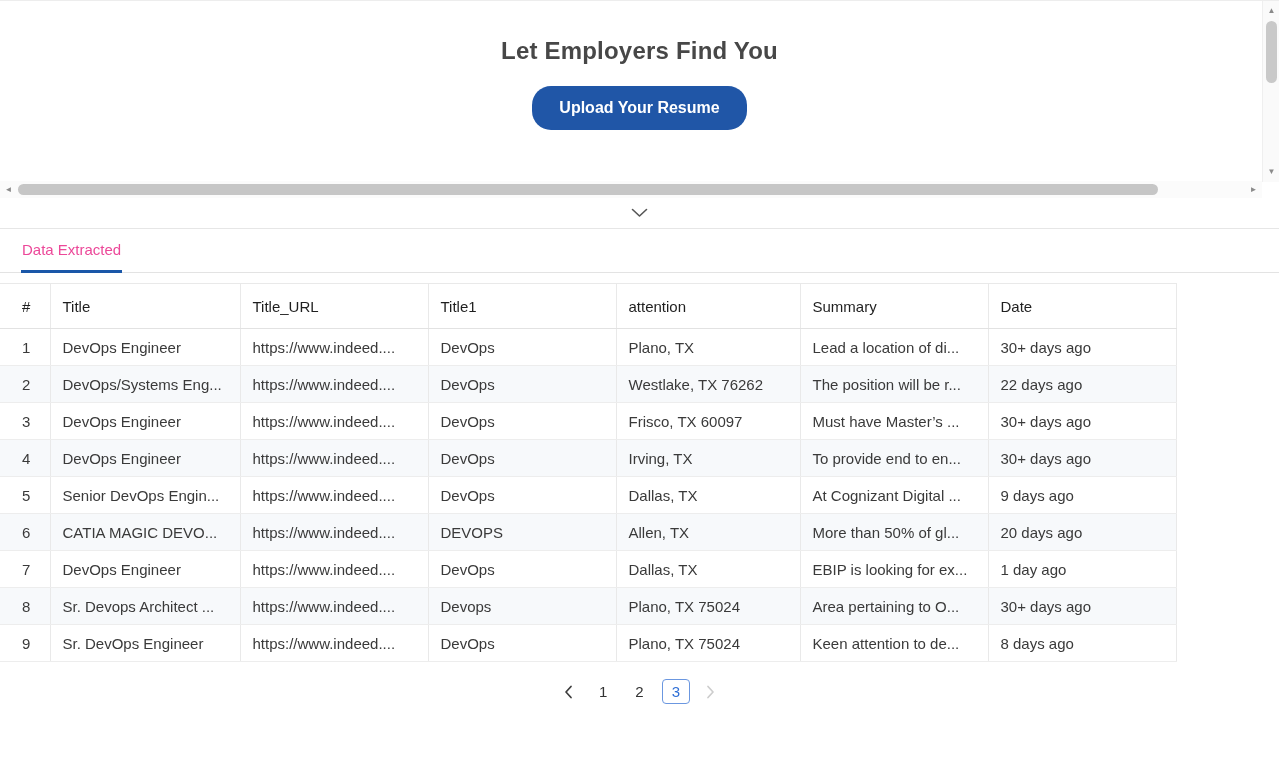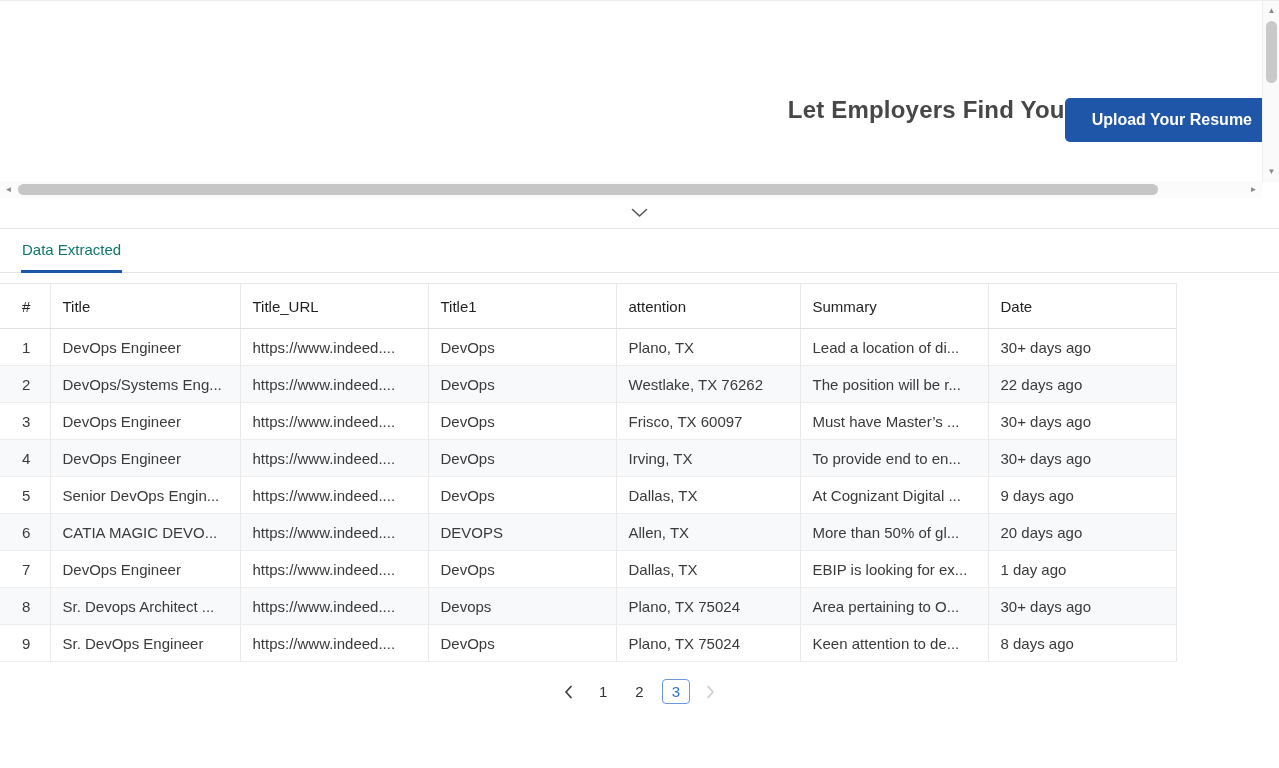--- a/index.html
+++ b/index.html
@@ -1,24 +1,24 @@
 <!DOCTYPE html>
 <html style="--button-blue: #2056a7; --tab-accent: #1a57a8; --active-page: #2f6fd6;"><head>
 <meta charset="utf-8">
 <style>
   * { margin:0; padding:0; box-sizing:border-box; }
   html,body { width:1279px; height:768px; background:#fff; overflow:hidden;
               font-family:"Liberation Sans", sans-serif; }
 
   
   .preview-pane { position:relative; height:198px; border-top:1px solid #ededed; background:#fff; }
-  .preview-content { height:181px; display:flex; flex-direction:row; align-items:center; padding-top:36px;justify-content:flex-end; }
+  .preview-content { height:181px; display:flex; flex-direction:column; align-items:center; padding-top:36px; }
   .preview-heading { font-size:24px; font-weight:600; color:#474747; letter-spacing:.2px; }
   .upload-btn { margin-top:21px; background:var(--button-blue,#2056a7); color:#fff; font-weight:700;
-                font-size:16px; border:none; border-radius:5px; padding:13px 27px;
+                font-size:16px; border:none; border-radius:19px; padding:13px 27px;
                 font-family:inherit; cursor:pointer; }
 
   
   .v-scrollbar { position:absolute; top:0; right:0; width:17px; height:181px;
                  background:#fafafa; border-left:1px solid #efefef; }
   .v-scrollbar .sb-arrow { position:absolute; left:0; width:17px; height:16px; text-align:center;
                            color:#8a8a8a; font-size:8px; line-height:16px; cursor:pointer; }
   .v-scrollbar .up { top:2px; }
   .v-scrollbar .down { bottom:2px; }
   .v-thumb { position:absolute; left:3px; top:20px; width:11px; height:62px;
@@ -33,21 +33,21 @@
   .h-thumb { position:absolute; top:3px; left:18px; width:1140px; height:11px;
              background:#c6c6c6; border-radius:6px; cursor:pointer; }
 
   
   .collapse-row { height:30px; display:flex; align-items:center; justify-content:center; }
   .collapse-btn { background:none; border:none; cursor:pointer; padding:4px 10px; line-height:0; }
 
   
   .panel { border-top:1px solid #e6e6e6; }
   .tab-bar { height:44px; border-bottom:1px solid #e3e3e3; display:flex; align-items:stretch; padding-left:21px; }
-  .tab { display:flex; align-items:center; padding:0 1px; font-size:15px; color:#0f766e;
+  .tab { display:flex; align-items:center; padding:0 1px; font-size:15px; color:#ec4899;
          border-bottom:3px solid var(--tab-accent,#1a57a8); margin-bottom:-1px; cursor:pointer; }
 
   
   .table-wrap { padding-top:10px; }
   table { border-collapse:collapse; table-layout:fixed; width:1176px; font-size:15px; }
   th, td { border-right:1px solid #e9e9e9; padding:0 12px; white-space:nowrap; overflow:hidden;
            text-align:left; font-weight:400; }
   th:first-child, td:first-child { padding-left:22px; }
   thead th { height:45px; color:#1f1f1f; border-top:1px solid #e9e9e9; border-bottom:1px solid #e2e2e2; }
   tbody td { height:37px; color:#3a3a3a; border-bottom:1px solid #ededed; background:#fff; }

